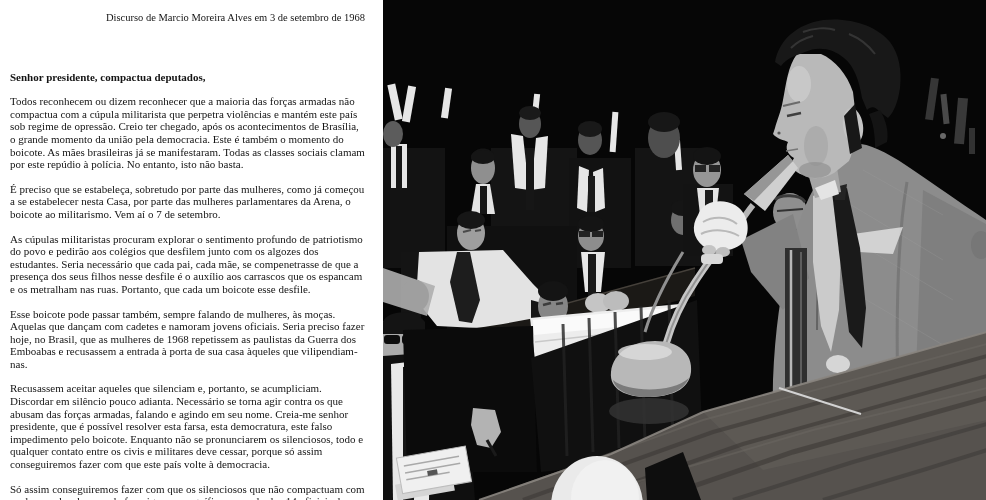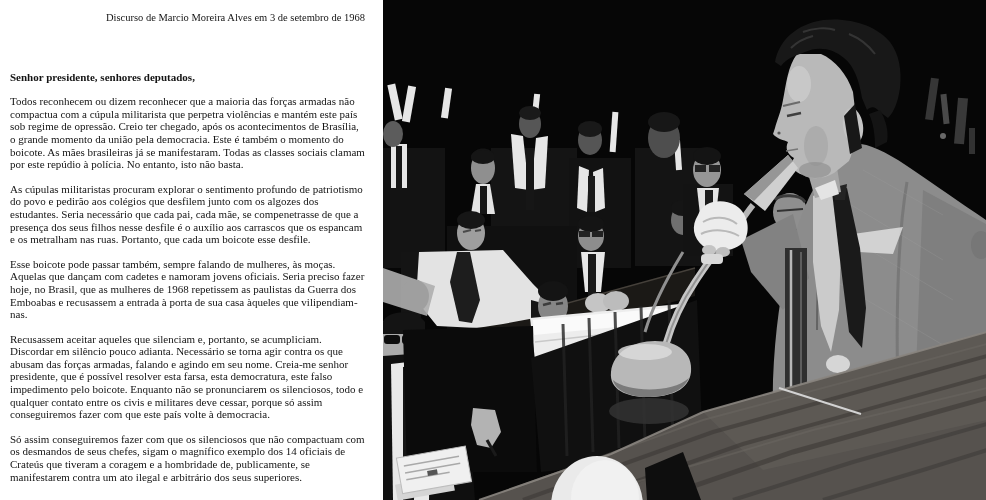--- a/index.html
+++ b/index.html
@@ -14,22 +14,23 @@
   .photo{position:absolute;left:383px;top:0;width:603px;height:500px;background:#060606;}
   .photo svg{display:block;}
 </style>
 </head>
 <body>
 
 <div class="page">
 
   <div class="text-col">
     <div class="doc-title">Discurso de Marcio Moreira Alves em 3 de setembro de 1968</div>
-    <div class="salutation">Senhor presidente, senhores deputados,</div>
+    <div class="salutation">Senhor presidente, compactua deputados,</div>
     <p>Todos reconhecem ou dizem reconhecer que a maioria das forças armadas não compactua com a cúpula militarista que perpetra violências e mantém este país sob regime de opressão. Creio ter chegado, após os acontecimentos de Brasília, o grande momento da união pela democracia. Este é também o momento do boicote. As mães brasileiras já se manifestaram. Todas as classes sociais clamam por este repúdio à polícia. No entanto, isto não basta.</p>
+    <p>É preciso que se estabeleça, sobretudo por parte das mulheres, como já começou a se estabelecer nesta Casa, por parte das mulheres parlamentares da Arena, o boicote ao militarismo. Vem aí o 7 de setembro.</p>
     <p>As cúpulas militaristas procuram explorar o sentimento profundo de patriotismo do povo e pedirão aos colégios que desfilem junto com os algozes dos estudantes. Seria necessário que cada pai, cada mãe, se compenetrasse de que a presença dos seus filhos nesse desfile é o auxílio aos carrascos que os espancam e os metralham nas ruas. Portanto, que cada um boicote esse desfile.</p>
     <p>Esse boicote pode passar também, sempre falando de mulheres, às moças. Aquelas que dançam com cadetes e namoram jovens oficiais. Seria preciso fazer hoje, no Brasil, que as mulheres de 1968 repetissem as paulistas da Guerra dos Emboabas e recusassem a entrada à porta de sua casa àqueles que vilipendiam-nas.</p>
     <p>Recusassem aceitar aqueles que silenciam e, portanto, se acumpliciam. Discordar em silêncio pouco adianta. Necessário se torna agir contra os que abusam das forças armadas, falando e agindo em seu nome. Creia-me senhor presidente, que é possível resolver esta farsa, esta democratura, este falso impedimento pelo boicote. Enquanto não se pronunciarem os silenciosos, todo e qualquer contato entre os civis e militares deve cessar, porque só assim conseguiremos fazer com que este país volte à democracia.</p>
     <p>Só assim conseguiremos fazer com que os silenciosos que não compactuam com os desmandos de seus chefes, sigam o magnífico exemplo dos 14 oficiais de Crateús que tiveram a coragem e a hombridade de, publicamente, se manifestarem contra um ato ilegal e arbitrário dos seus superiores.</p>
   </div>
 
   <div class="photo">
     <svg width="603" height="500" viewBox="0 0 603 500" xmlns="http://www.w3.org/2000/svg">
 
       <rect x="0" y="0" width="603" height="500" fill="#060606"></rect>

